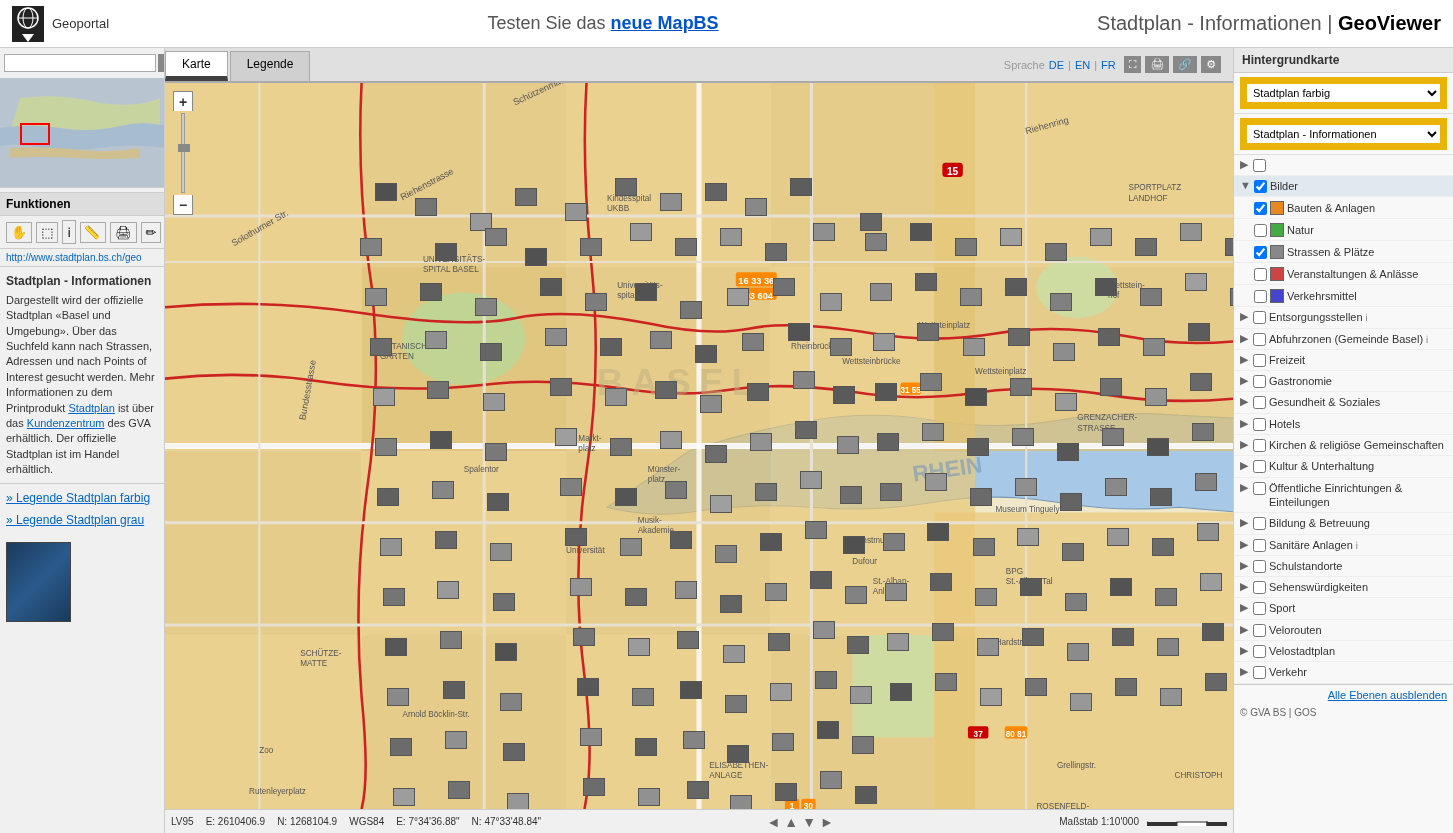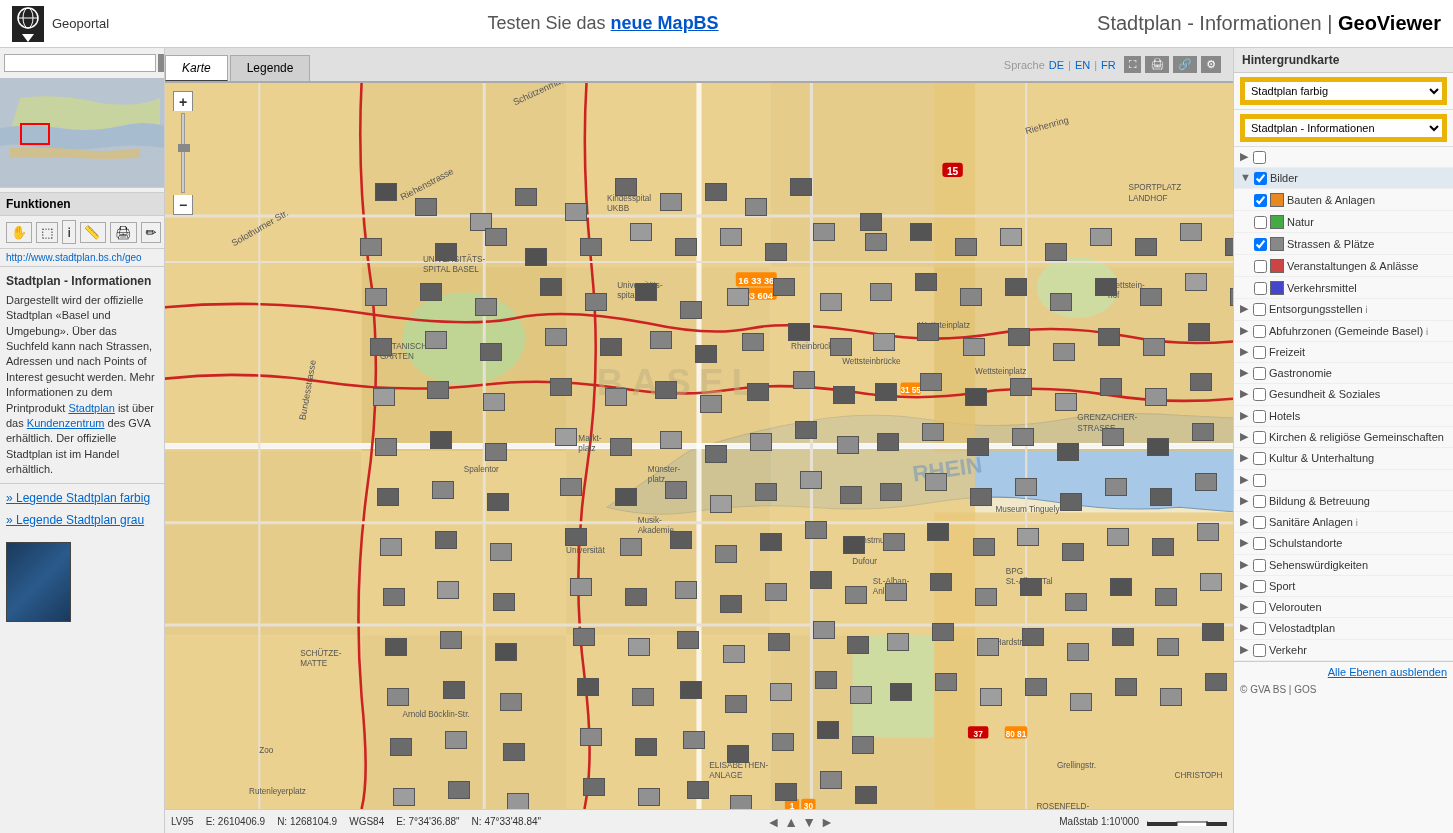--- a/index.html
+++ b/index.html
@@ -80,21 +80,21 @@
       display: flex; background: #e0e0e0; border-bottom: 2px solid #aaa;
       align-items: flex-end; padding: 0 0 0 0;
       justify-content: space-between;
     }
     #map-tabs-left { display: flex; }
     .map-tab {
       padding: 5px 16px; font-size: 12px; cursor: pointer;
       border: 1px solid #aaa; border-bottom: none;
       background: #d0d0d0; margin-right: 2px;
     }
-    .map-tab.active { background: #fff; border-bottom: 1px solid #404040; font-style: italic; }
+    .map-tab.active { background: #fff; border-bottom: 5px solid #404040; }
     #lang-bar {
       font-size: 11px; color: #333; padding: 4px 8px;
       display: flex; align-items: center; gap: 4px;
     }
     #lang-bar a { color: #06c; text-decoration: none; }
     #lang-bar span { color: #999; }
     .map-icons { display: flex; gap: 4px; padding: 4px 4px; }
     .map-icon-btn { background: #888; color: #fff; border: none; cursor: pointer; padding: 2px 5px; font-size: 11px; }
 
     #map { flex: 1; position: relative; overflow: hidden; background: #f5e9c8; }
@@ -138,21 +138,21 @@
     }
     #right-panel-inner { padding: 0; }
     .rp-section-title {
       font-size: 12px; font-weight: bold; color: #333;
       padding: 5px 8px; background: #e8e8e8; border-bottom: 1px solid #ccc;
     }
     .rp-dropdown-row {
       padding: 4px 6px; border-bottom: 1px solid #ddd;
     }
     .rp-dropdown {
-      width: 100%; font-size: 11px; border: 5px solid #eab308;
+      width: 100%; font-size: 11px; border: 7px solid #eab308;
       padding: 2px 2px; background: #fff;
     }
     .rp-tree { padding: 0; }
     .rp-tree-item {
       display: flex; align-items: flex-start; padding: 3px 6px;
       border-bottom: 1px solid #eee; font-size: 11px; gap: 3px;
       cursor: pointer;
     }
     .rp-expand { color: #666; font-size: 11px; min-width: 10px; cursor: pointer; }
     .rp-checkbox { margin-top: 1px; cursor: pointer; }
@@ -1177,20 +1177,21 @@
             <span class="rp-label">Kirchen &amp; religiöse Gemeinschaften</span>
           </div>
           <div class="rp-tree-item">
             <span class="rp-expand">▶</span>
             <input type="checkbox" class="rp-checkbox" style="">
             <span class="rp-label">Kultur &amp; Unterhaltung</span>
           </div>
           <div class="rp-tree-item">
             <span class="rp-expand">▶</span>
             <input type="checkbox" class="rp-checkbox" style="">
+            <span class="rp-label">Öffentliche Einrichtungen &amp; Einteilungen</span>
           </div>
           <div class="rp-tree-item">
             <span class="rp-expand">▶</span>
             <input type="checkbox" class="rp-checkbox" style="">
             <span class="rp-label">Bildung &amp; Betreuung</span>
           </div>
           <div class="rp-tree-item">
             <span class="rp-expand">▶</span>
             <input type="checkbox" class="rp-checkbox" style="">
             <span class="rp-label">Sanitäre Anlagen<span class="icon-info"> ℹ</span></span>

